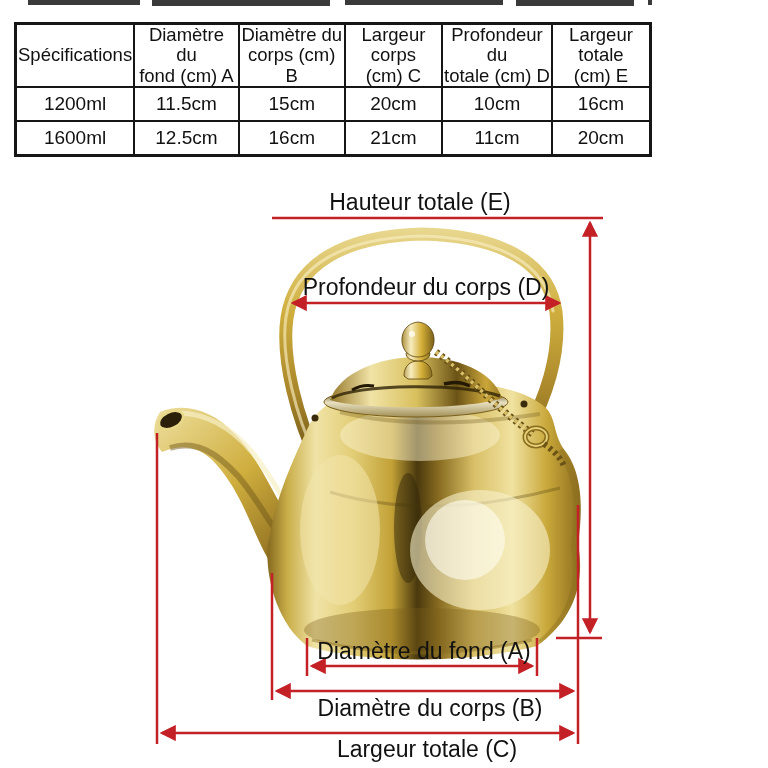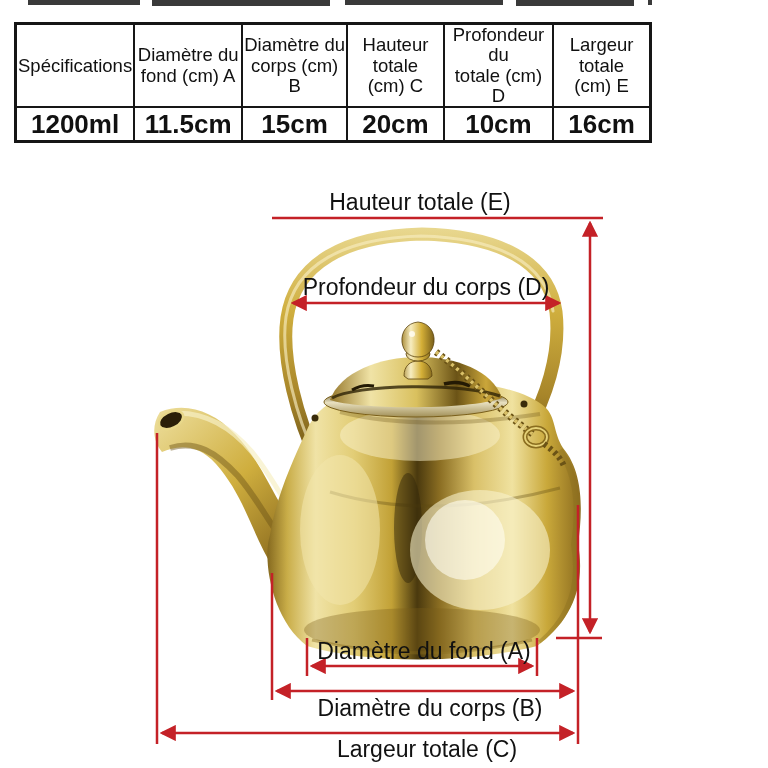--- a/index.html
+++ b/index.html
@@ -9,22 +9,22 @@
   .artifact{position:absolute;top:0;left:0;width:768px;height:7px;}
   .artifact div{position:absolute;top:0;background:#3a3a3a;}
   
   table.spec{position:absolute;left:14px;top:22px;border-collapse:collapse;
              table-layout:fixed;background:#fff;}
   table.spec, table.spec th, table.spec td{border:2px solid #161616;}
   table.spec{border-width:3px;}
   table.spec th{font-weight:normal;font-size:18.5px;line-height:1.1;
                 white-space:pre-line;text-align:center;vertical-align:middle;
                 height:42px;padding:0 1px;}
-  table.spec td{font-size:26px;text-align:center;vertical-align:middle;
-                height:32px;padding:0;font-weight:bold;}
+  table.spec td{font-size:19px;text-align:center;vertical-align:middle;
+                height:32px;padding:0;}
   svg.diagram{position:absolute;left:0;top:0;}
   .dim-label{font-family:"Liberation Sans", sans-serif;font-size:23px;fill:#111;}
 </style>
 </head>
 <body>
 
 <div class="page">
 
   <div class="artifact">
     <div style="left:28px;width:112px;height:5px;"></div>
@@ -43,36 +43,44 @@
         <col style="width:122px">
         <col style="width:124px">
     </colgroup>
     <thead>
       <tr>
         <th>Spécifications</th>
         <th>Diamètre du
 fond (cm) A</th>
         <th>Diamètre du
 corps (cm) B</th>
-        <th>Hauteur totale
+        <th>Largeur corps
 (cm) C</th>
         <th>Profondeur du
 totale (cm) D</th>
         <th>Largeur totale
 (cm) E</th>
       </tr>
     </thead>
     <tbody>
       <tr>
         <td>1200ml</td>
         <td>11.5cm</td>
         <td>15cm</td>
         <td>20cm</td>
         <td>10cm</td>
         <td>16cm</td>
+      </tr>
+      <tr>
+        <td>1600ml</td>
+        <td>12.5cm</td>
+        <td>16cm</td>
+        <td>21cm</td>
+        <td>11cm</td>
+        <td>20cm</td>
       </tr>
     </tbody>
   </table>
 
   <svg class="diagram" width="768" height="768" viewBox="0 0 768 768">
     <defs>
       <linearGradient id="goldBody" gradientUnits="userSpaceOnUse" x1="265" y1="0" x2="582" y2="0">
         <stop offset="0" stop-color="#7d611a"></stop>
           <stop offset=".07" stop-color="#c9ad48"></stop>
         <stop offset=".16" stop-color="#f0e3a6"></stop>

